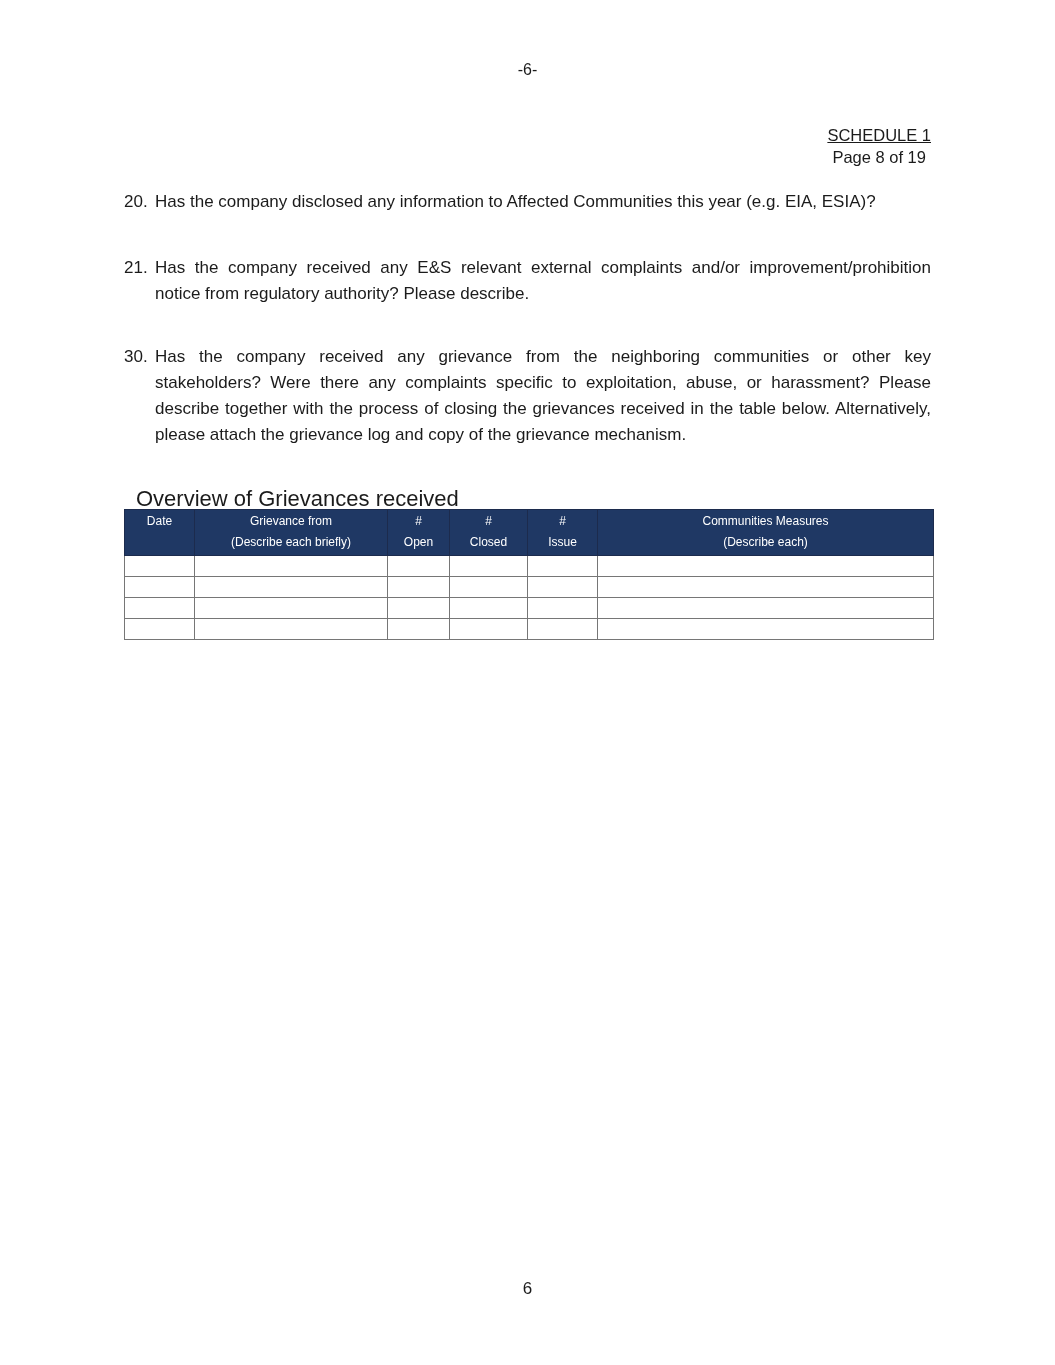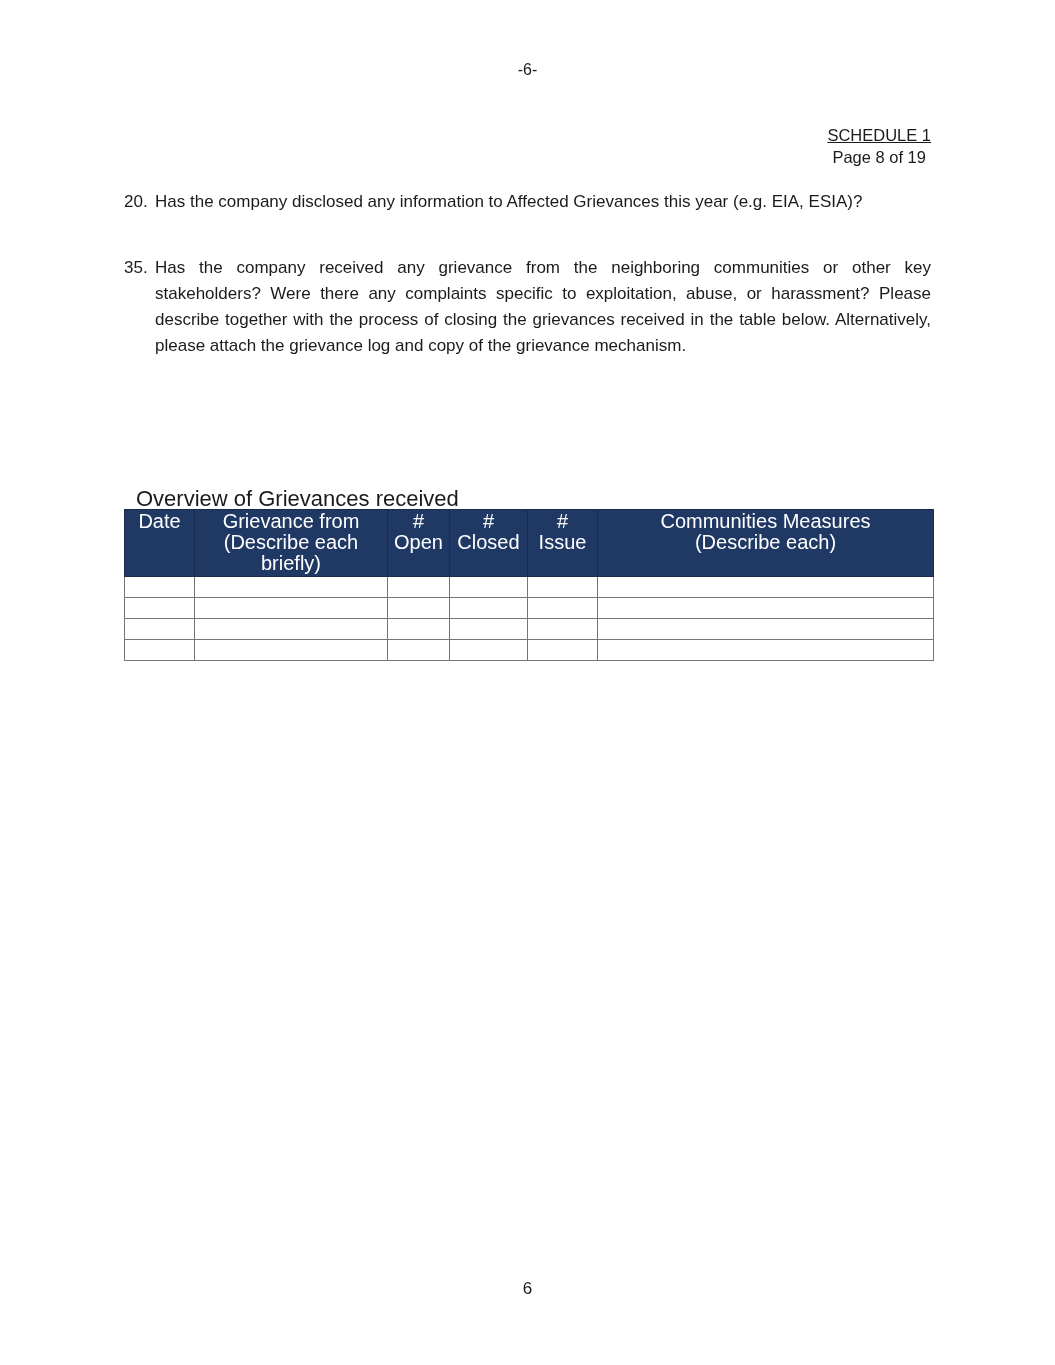--- a/index.html
+++ b/index.html
@@ -56,21 +56,21 @@
     position: absolute;
     top: 509px; left: 124px;
     width: 809px;
     border-collapse: collapse;
     table-layout: fixed;
   }
   table.grievance th {
     background: #1f3864;
     color: #ffffff;
     font-weight: normal;
-    font-size: 20px;
+    font-size: 12px;
     line-height: 21px;
     text-align: center;
     vertical-align: top;
     white-space: pre-line;
     padding: 1px 2px 2px 2px;
     border: 1px solid #1c2b4d;
   }
   table.grievance td {
     height: 21px;
     border: 1px solid #767676;
@@ -92,26 +92,30 @@
 
   <div class="schedule-block">
     <div class="schedule-title">SCHEDULE 1</div>
     <div class="page-indicator">Page 8 of 19</div>
   </div>
 
   <div class="questions">
 
     <div class="question q-gap-20">
       <span class="qnum">20.</span>
-      <span>Has the company disclosed any information to Affected Grievances this year (e.g. EIA, ESIA)?</span>
+      <span>Has the company disclosed any information to Affected Communities this year (e.g. EIA, ESIA)?</span>
     </div>
 
+    <div class="question q-gap-21">
+      <span class="qnum">21.</span>
+      <span>Has the company received any E&amp;S relevant external complaints and/or improvement/prohibition notice from regulatory authority? Please describe.</span>
+    </div>
 
     <div class="question">
-      <span class="qnum">35.</span>
+      <span class="qnum">30.</span>
       <span>Has the company received any grievance from the neighboring communities or other key stakeholders? Were there any complaints specific to exploitation, abuse, or harassment? Please describe together with the process of closing the grievances received in the table below. Alternatively, please attach the grievance log and copy of the grievance mechanism.</span>
     </div>
 
   </div>
 
   <div class="table-caption">Overview of Grievances received</div>
 
   <table class="grievance">
     <colgroup>
       <col style="width:70px">

